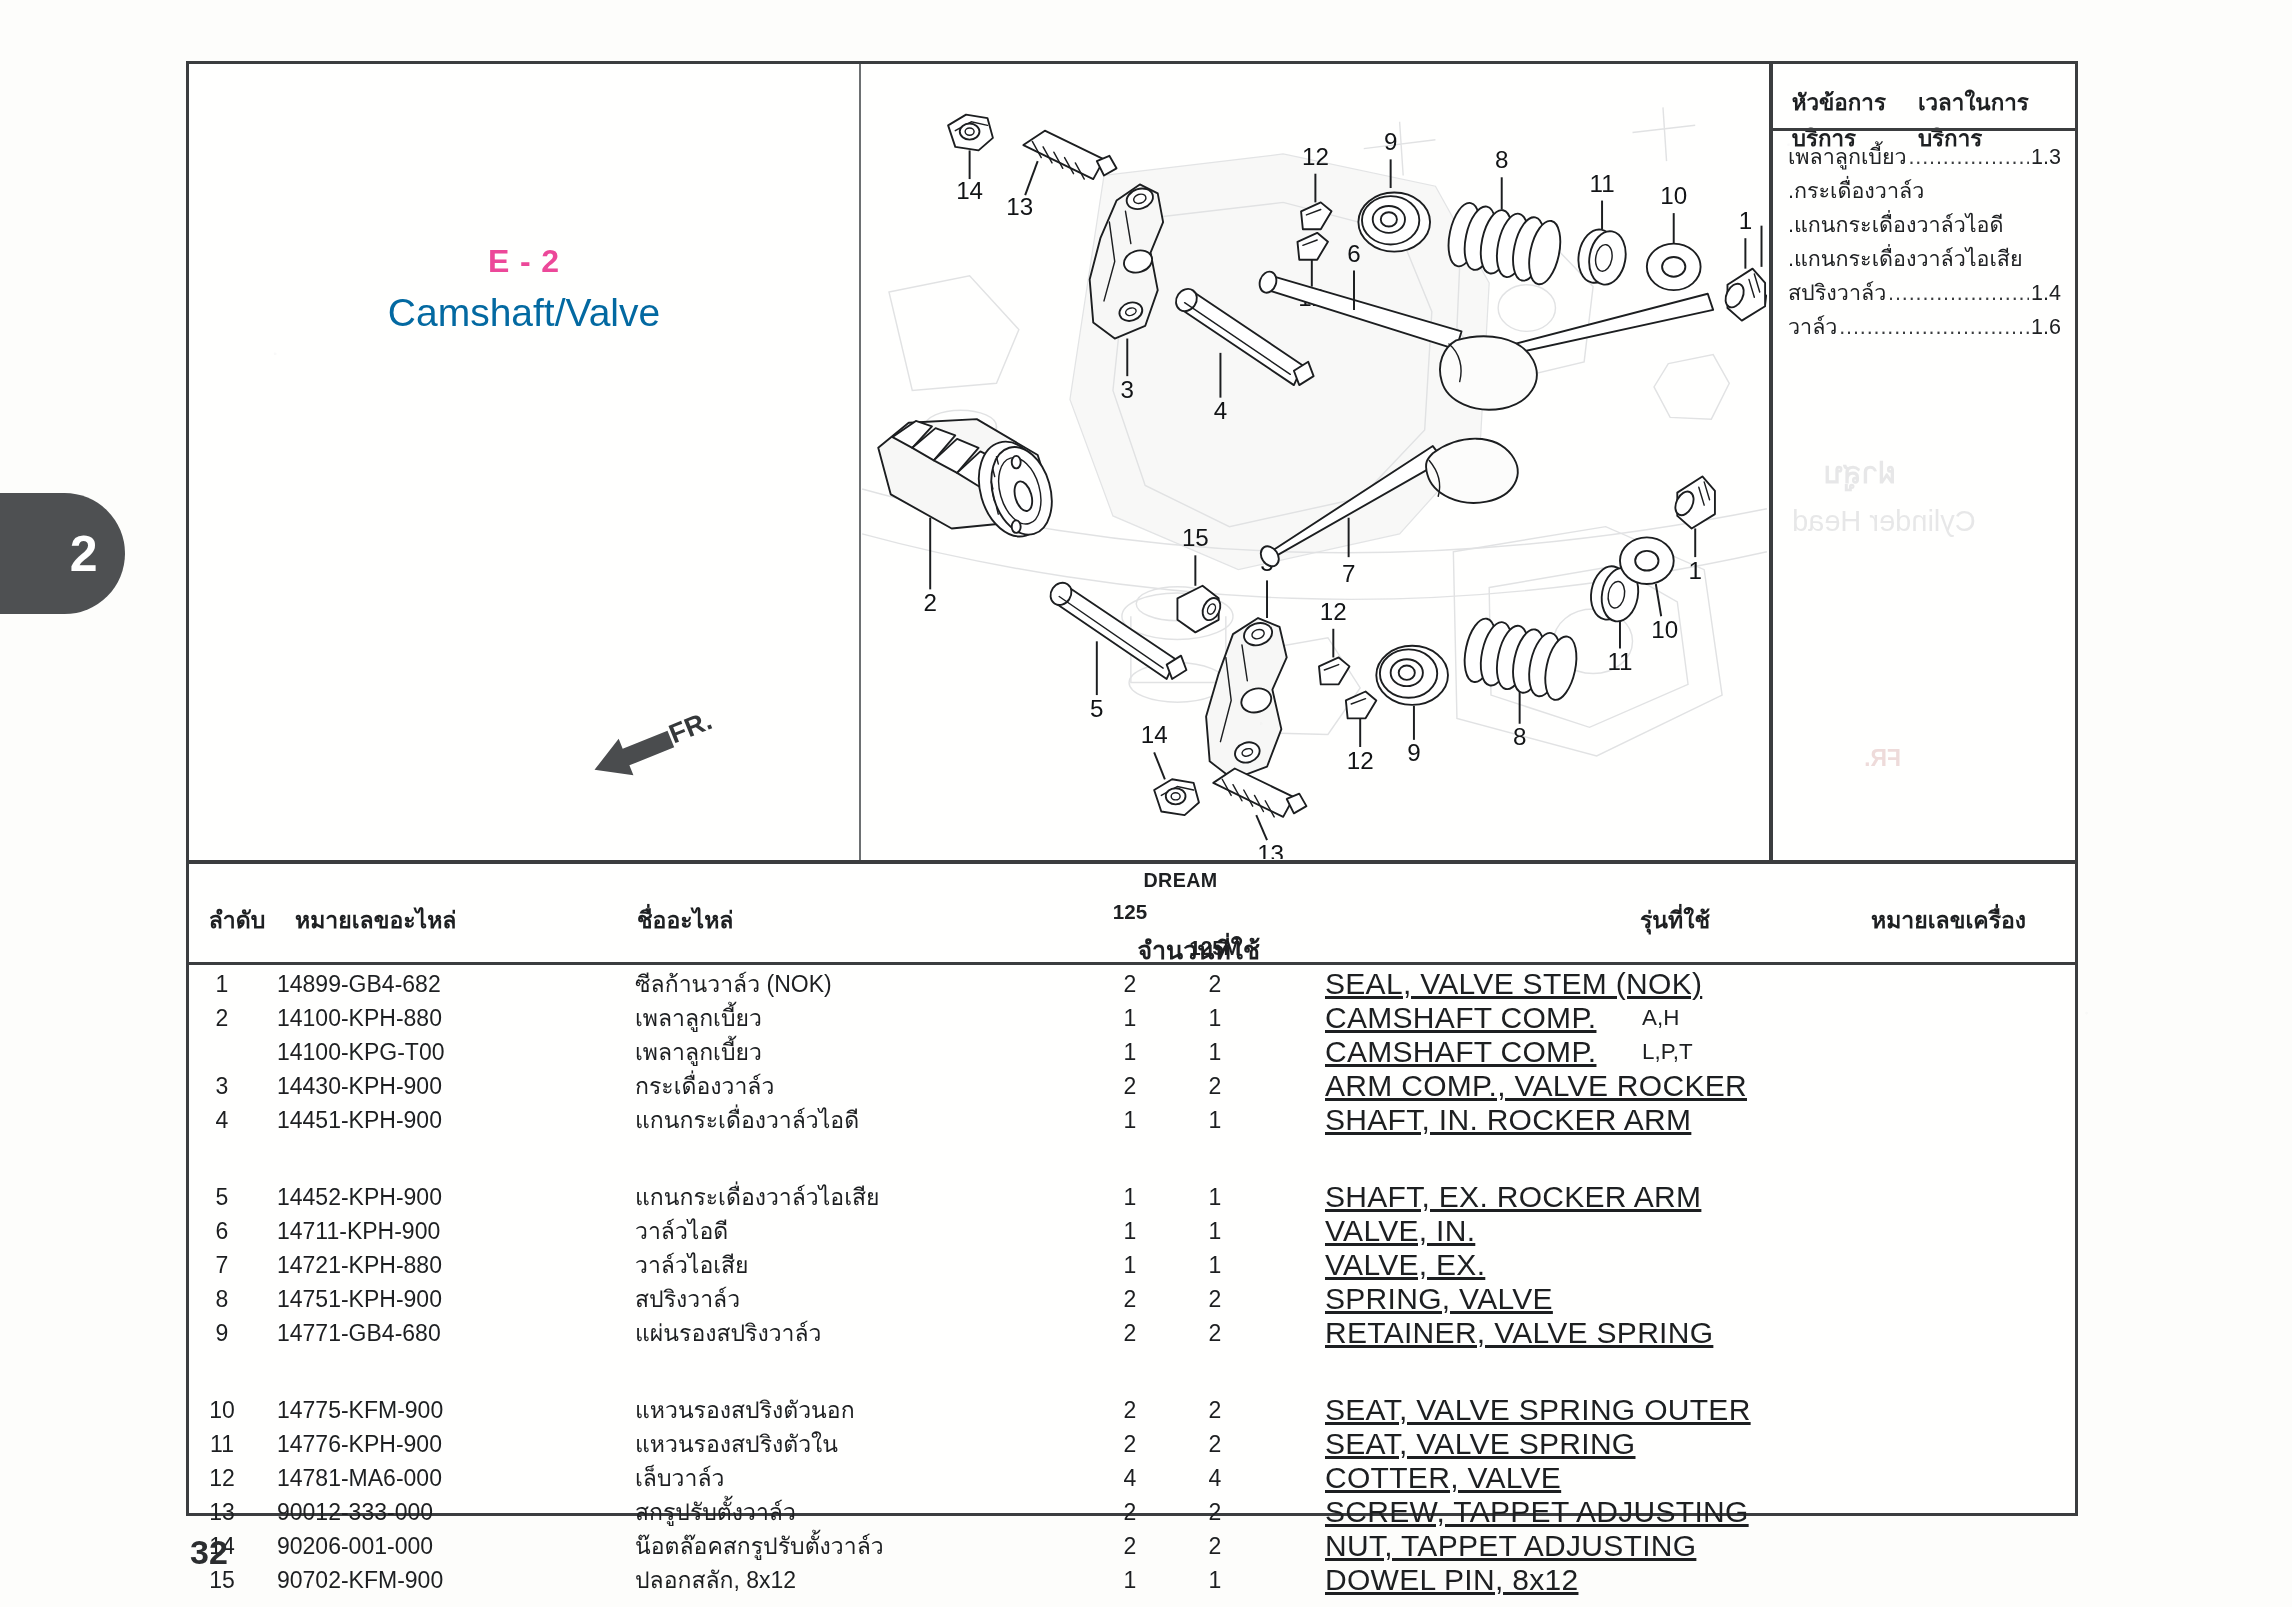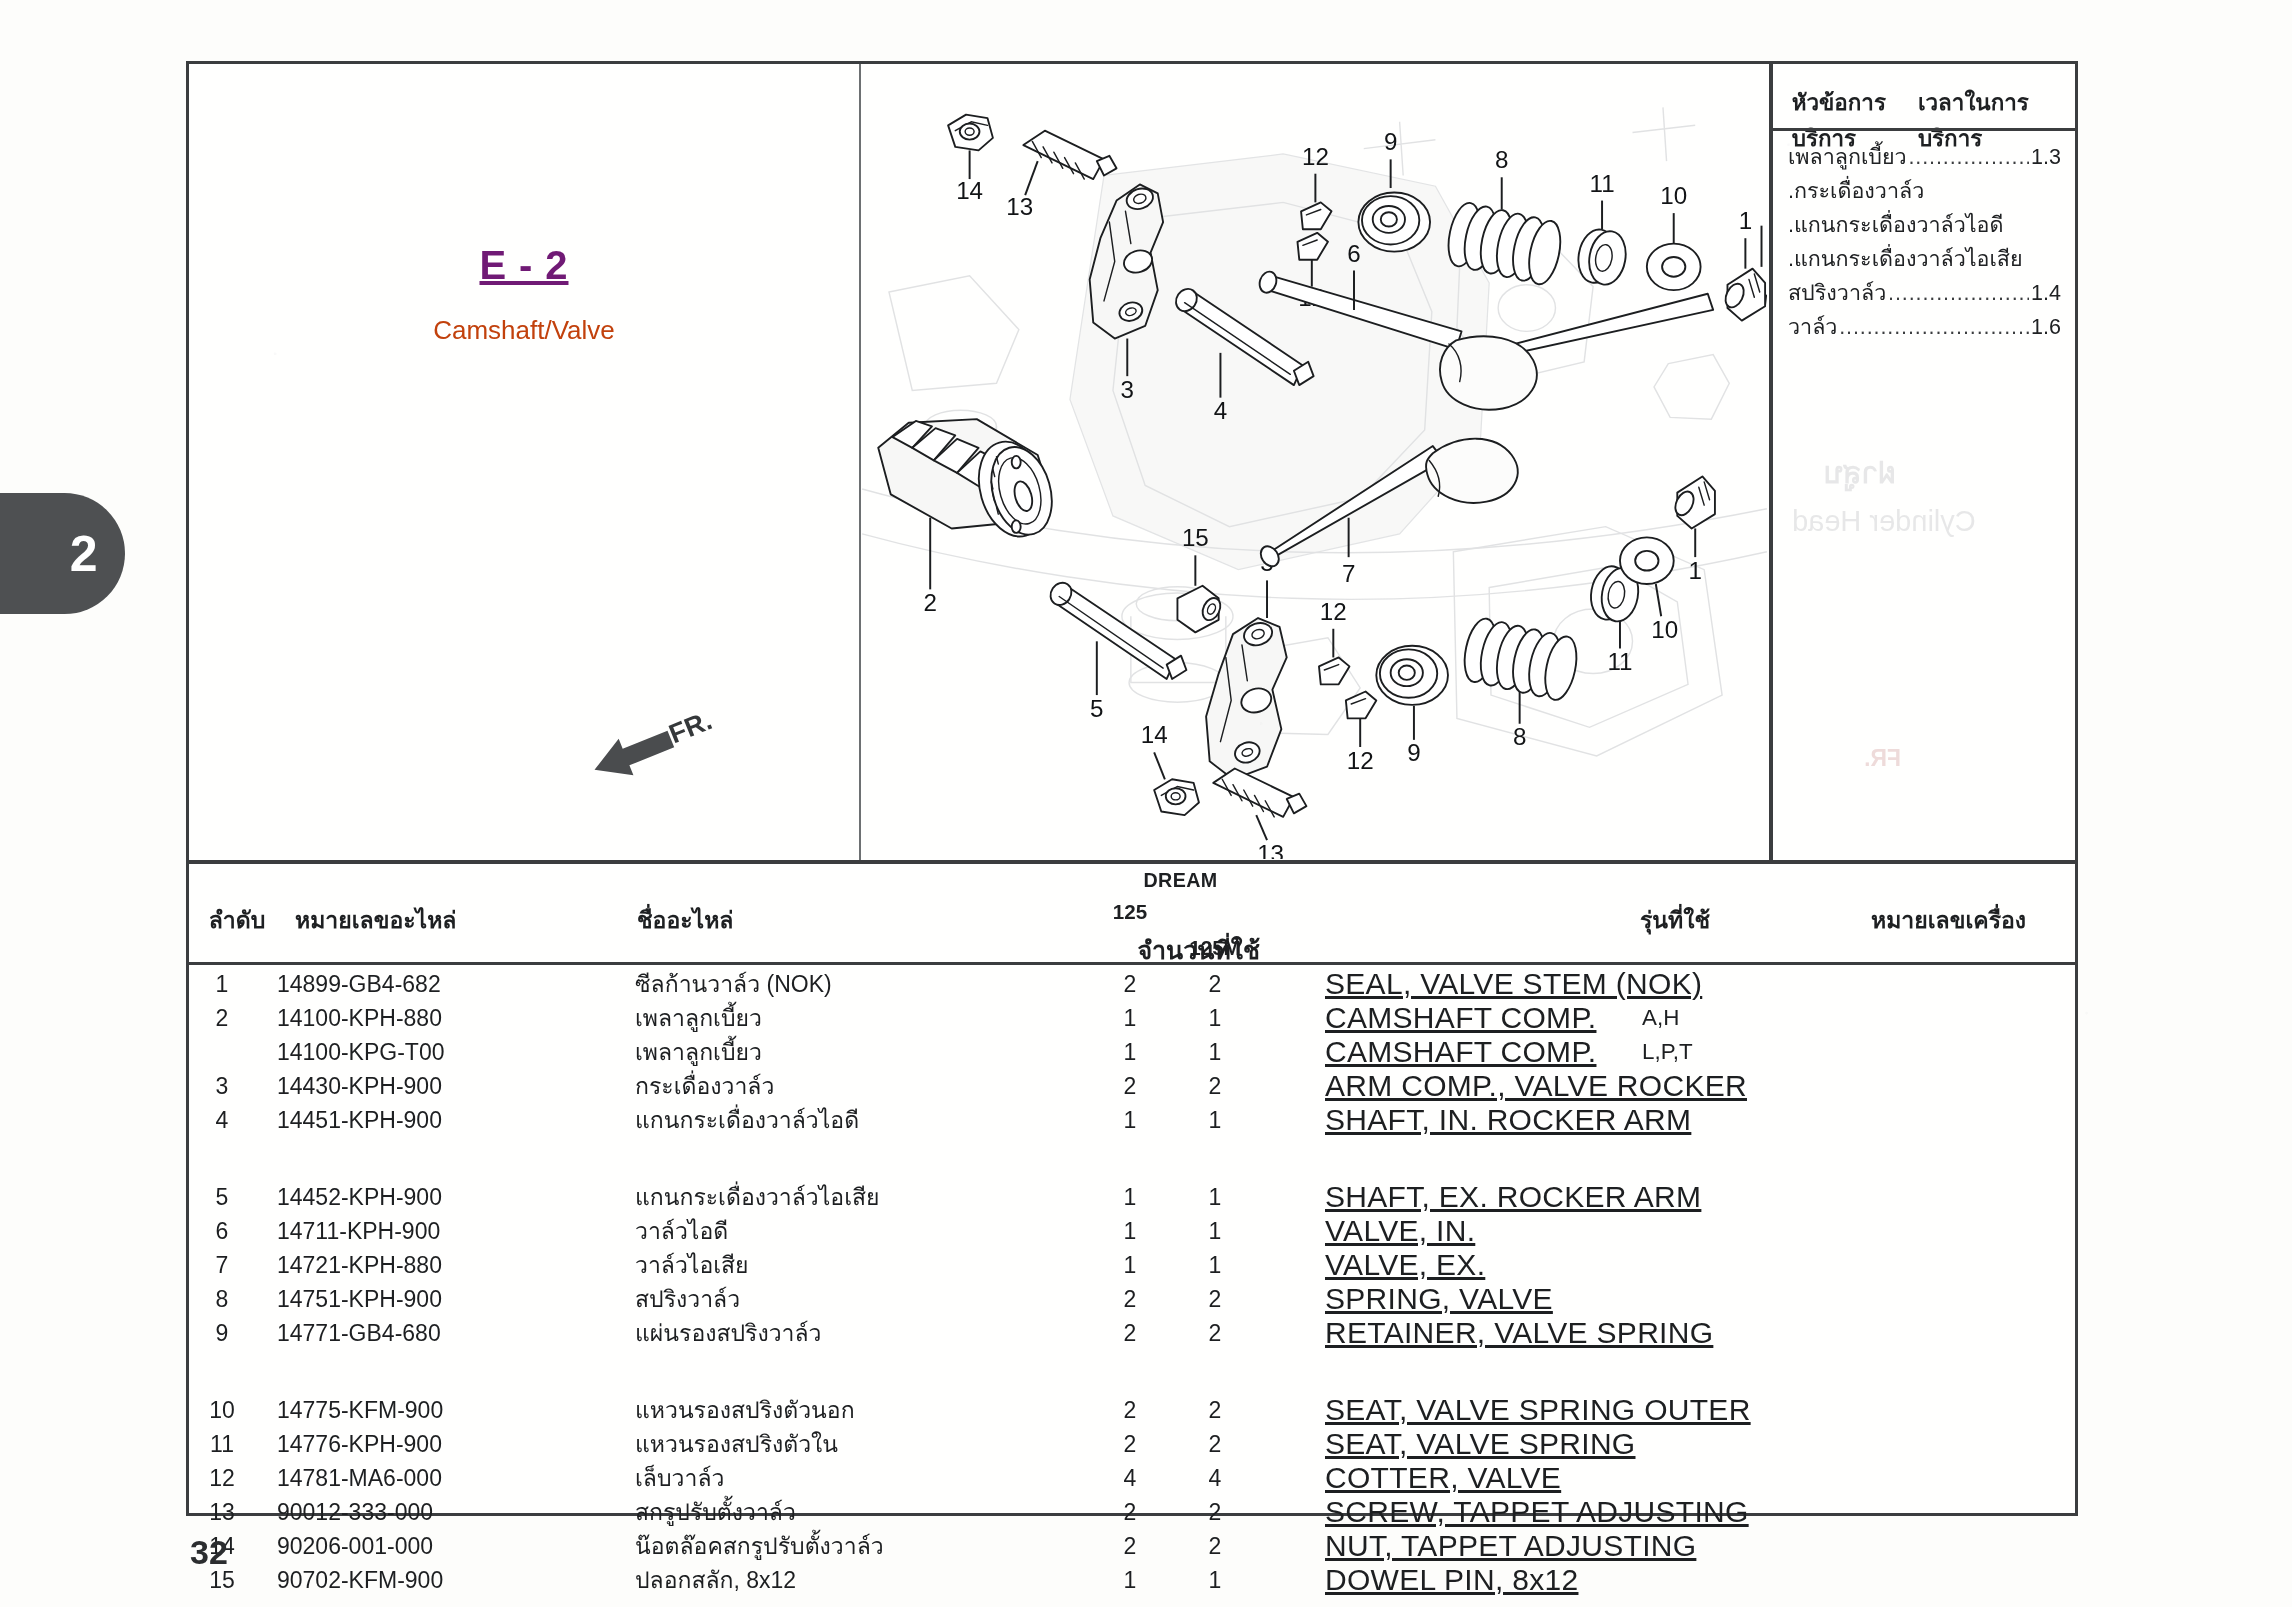--- a/index.html
+++ b/index.html
@@ -49,23 +49,23 @@
   }
   .vline-left{position:absolute;left:670px;top:0;width:1.8px;height:798px;background:#6d7072;}
   .vline-right{position:absolute;left:1580px;top:0;width:3.6px;height:798px;background:#3b3d3f;}
   .hline-mid{position:absolute;left:0;top:796px;width:1889px;height:3.6px;background:#3b3d3f;}
   .hline-hdr{position:absolute;left:0;top:898px;width:1889px;height:2.7px;background:#3b3d3f;}
 
   
   .title-block{
     position:absolute;left:0;top:179px;width:670px;text-align:center;
   }
-  .t-code{font-size:40px;font-weight:700;letter-spacing:0.9px;color:#701a75;text-decoration:underline;}
+  .t-code{font-size:32px;font-weight:700;letter-spacing:0.9px;color:#ec4899;}
   .t-thai{font-size:36px;font-weight:700;margin-top:39px;color:#222426;}
-  .t-eng{font-size:26px;font-weight:400;margin-top:27px;color:#c2410c;}
+  .t-eng{font-size:39px;font-weight:400;margin-top:11px;color:#0369a1;}
 
   
   .fr-mark{position:absolute;left:390px;top:640px;width:170px;height:99px;}
   .fr-mark svg{width:100%;height:100%;}
 
   
   .svc{position:absolute;left:1583px;top:0;width:305px;height:796px;}
   .svc-hdr{
     display:flex;justify-content:space-between;
     padding:19.7px 19.7px 0 19.7px;box-sizing:border-box;

